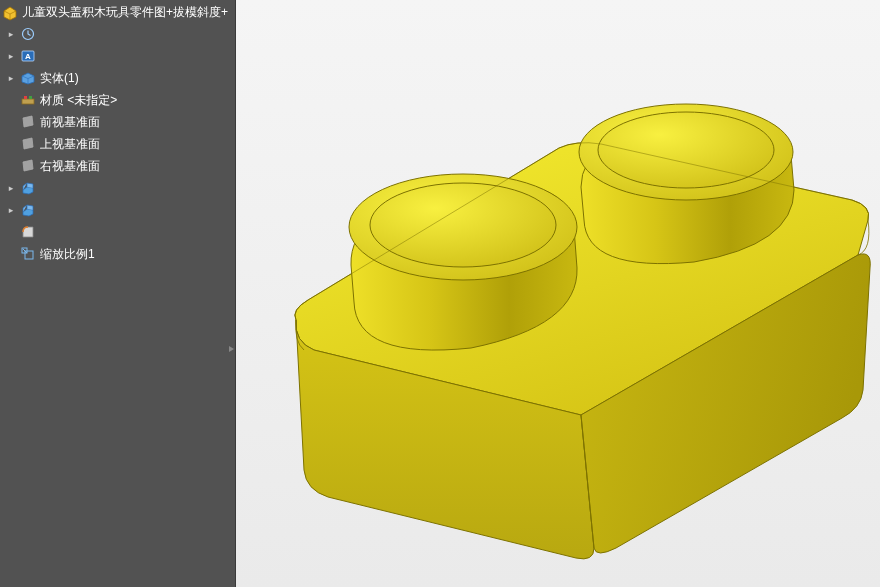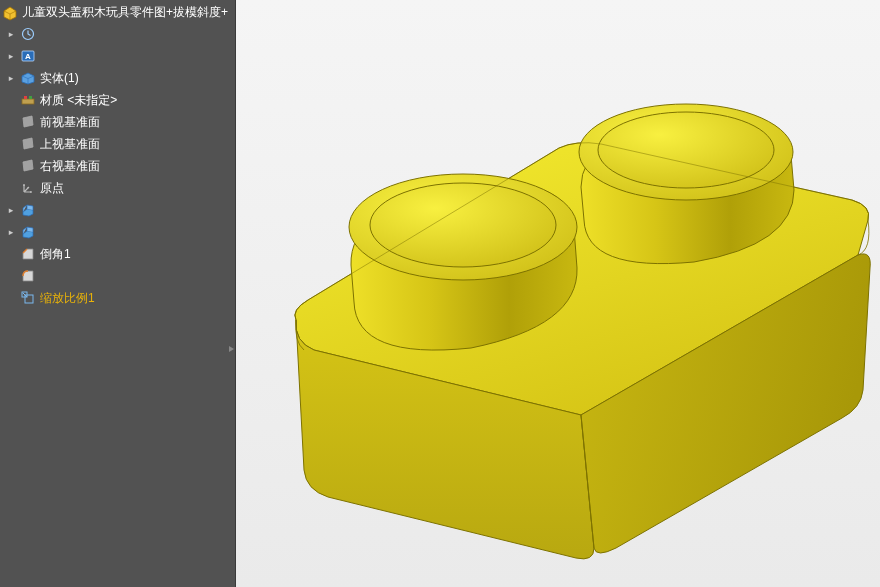--- a/index.html
+++ b/index.html
@@ -45,21 +45,21 @@
     }
     .tree-item {
       display: flex;
       align-items: center;
       padding: 4px 4px 4px 6px;
       gap: 4px;
       cursor: default;
       height: 22px;
     }
     .tree-item.selected-light {
-      color: #eab308;
+      color: #ffffff;
     }
     .expand {
       width: 10px;
       height: 10px;
       display: inline-flex;
       align-items: center;
       justify-content: center;
       color: #ccc;
       font-size: 9px;
       flex-shrink: 0;
@@ -186,30 +186,20 @@
     <div class="tree-item">
       <span class="expand"></span>
       <span class="icon">
         <svg width="16" height="16" viewBox="0 0 16 16">
           <path d="M3 4 L12 2 L13 11 L4 13 Z" fill="#d8d8d8" fill-opacity="0.6" stroke="#aaa" stroke-width="0.8"></path>
         </svg>
       </span>
       <span class="item-label">右视基准面</span>
     </div>
 
-    <div class="tree-item">
-      <span class="expand"></span>
-      <span class="icon">
-        <svg width="16" height="16" viewBox="0 0 16 16">
-          <path d="M4 12 L4 4 M4 12 L12 12 M4 12 L9 7" fill="none" stroke="#bbb" stroke-width="1.2"></path>
-          <path d="M4 4 L3 6 L5 6 Z M12 12 L10 11 L10 13 Z M9 7 L7 7 L8.5 8.5 Z" fill="#bbb"></path>
-        </svg>
-      </span>
-      <span class="item-label">原点</span>
-    </div>
 
     <div class="tree-item">
       <span class="expand">▸</span>
       <span class="icon">
         <svg width="16" height="16" viewBox="0 0 16 16">
           <path d="M3 10 L7 7 L13 8 L13 12 L9 14 L3 13 Z" fill="#50a0e0" stroke="#2a6db8" stroke-width="0.7"></path>
           <path d="M7 7 L7 3 L13 4 L13 8 M3 10 L3 6 L7 3" fill="#7ab8ee" stroke="#2a6db8" stroke-width="0.7"></path>
         </svg>
       </span>
     </div>
@@ -217,30 +207,20 @@
     <div class="tree-item">
       <span class="expand">▸</span>
       <span class="icon">
         <svg width="16" height="16" viewBox="0 0 16 16">
           <path d="M3 10 L7 7 L13 8 L13 12 L9 14 L3 13 Z" fill="#50a0e0" stroke="#2a6db8" stroke-width="0.7"></path>
           <path d="M7 7 L7 3 L13 4 L13 8 M3 10 L3 6 L7 3" fill="#7ab8ee" stroke="#2a6db8" stroke-width="0.7"></path>
         </svg>
       </span>
     </div>
 
-    <div class="tree-item">
-      <span class="expand"></span>
-      <span class="icon">
-        <svg width="16" height="16" viewBox="0 0 16 16">
-          <path d="M3 13 L3 7 L7 3 L13 3 L13 13 Z" fill="#d8d8d8" stroke="#888" stroke-width="0.8"></path>
-          <path d="M3 7 L7 3" fill="none" stroke="#e08030" stroke-width="1.5"></path>
-        </svg>
-      </span>
-      <span class="item-label">倒角1</span>
-    </div>
 
     <div class="tree-item">
       <span class="expand"></span>
       <span class="icon">
         <svg width="16" height="16" viewBox="0 0 16 16">
           <path d="M3 13 L3 8 Q3 3 8 3 L13 3 L13 13 Z" fill="#d8d8d8" stroke="#888" stroke-width="0.8"></path>
           <path d="M3 8 Q3 3 8 3" fill="none" stroke="#e08030" stroke-width="1.5"></path>
         </svg>
       </span>
     </div>

